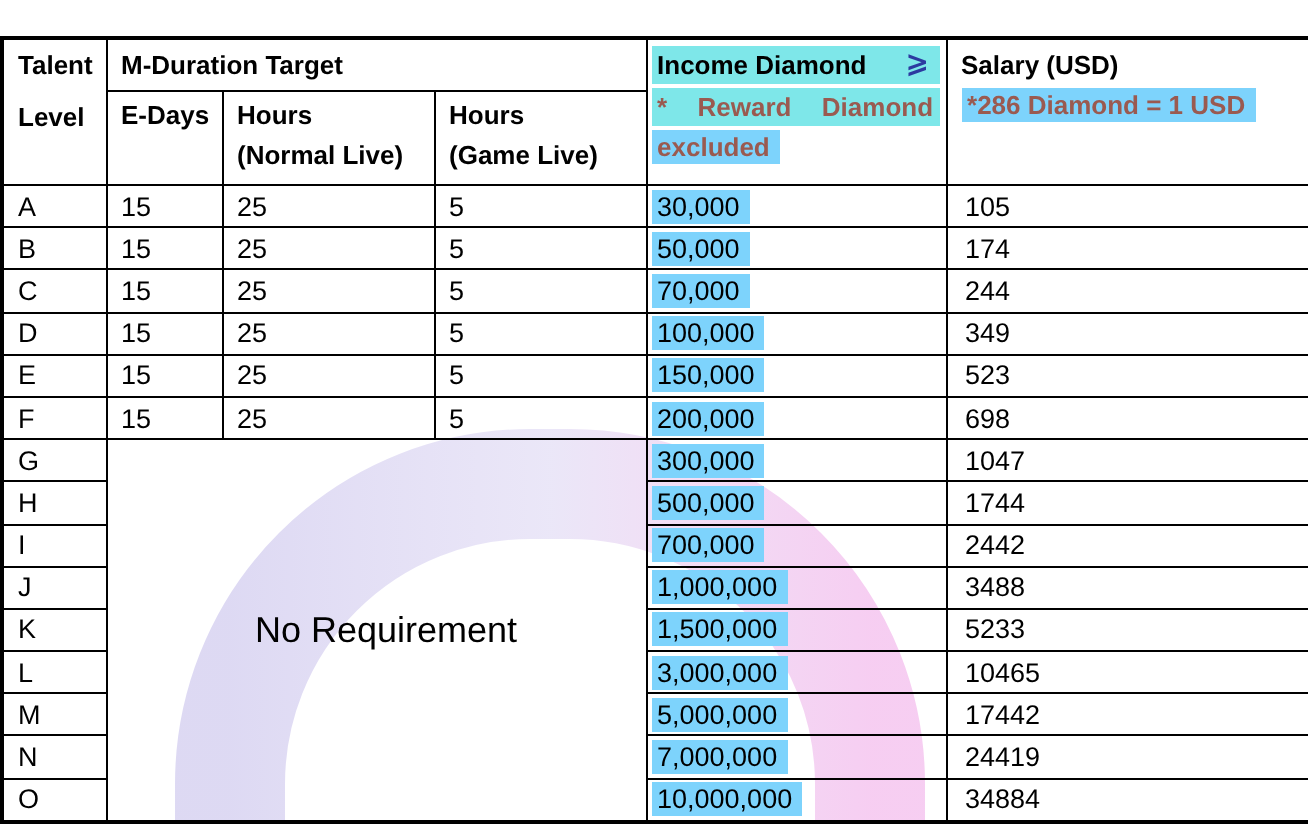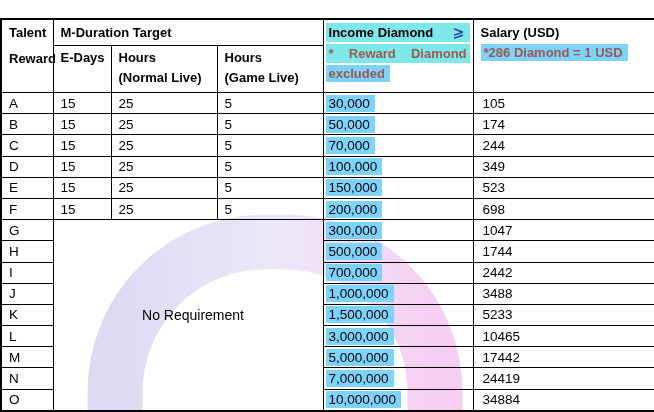--- a/index.html
+++ b/index.html
@@ -38,21 +38,21 @@
     line-height:19px; padding:0 3px; margin-bottom:3px; color:#9a5a50;
   }
   .hl { background:#7dd3fc; padding:1px 5px 1px 3px;text-align:right; }
   .salary-h { padding:3px 6px 0 7px; }
   .salary-h .line1 { line-height:19px; margin-bottom:3px; }
   tbody td { font-size:13.5px; vertical-align:middle; }
   .lvl { padding-left:7px; }
   .num { padding-left:7px; }
   .income-td { padding-left:2px; }
   .salary-td { padding-left:9px; }
-  .noreq { text-align:center; vertical-align:middle; font-size:14px;padding-left:10px; }
+  .noreq { text-align:center; vertical-align:middle; font-size:18px;padding-left:10px; }
 </style>
 </head>
 <body>
 
 <div class="stage">
 
   <svg class="wm" width="654" height="412" aria-hidden="true">
     <defs>
       <linearGradient id="wmg" x1="0" y1="0" x2="1" y2="0">
         <stop offset="0" stop-color="#cfc9ee" stop-opacity="0.70"></stop>
@@ -71,21 +71,21 @@
         <col style="width:58px">
         <col style="width:106px">
       <col style="width:106px">
         <col style="width:150px">
         <col style="width:182px">
     </colgroup>
     <thead>
       <tr class="h1">
         <th class="talent-h" rowspan="2">
           <div>Talent</div>
-          <div>Reward</div>
+          <div>Level</div>
         </th>
         <th class="mdur" colspan="3">
           <div>M-Duration Target</div>
         </th>
         <th class="income-h" rowspan="2">
           <div class="hl-flex">
             <span>Income Diamond</span>
             <span class="sym">⩾</span>
           </div>
           <div class="hl-just note">* Reward Diamond</div>

